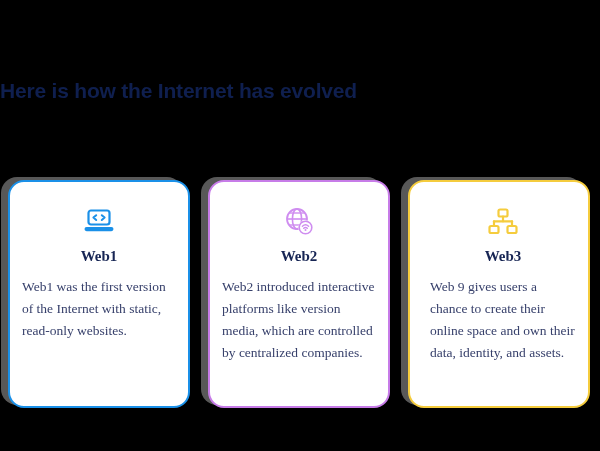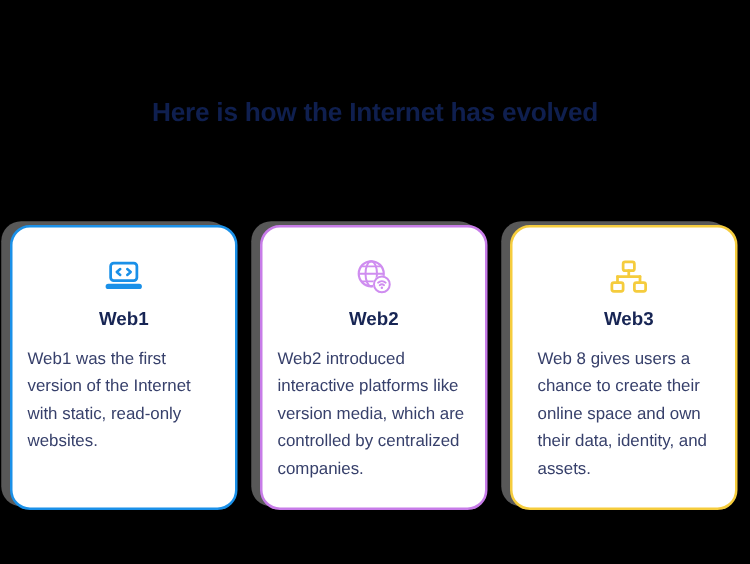--- a/index.html
+++ b/index.html
@@ -19,37 +19,38 @@
     position: absolute;
     inset: 0;
     background: #000000;
   }
 
   .title {
     position: absolute;
     top: 78px;
     left: 0;
     width: 600px;
-    text-align: center;
+    text-align: left;
     font-size: 21px;
     font-weight: 700;
     color: #0f1f4f;
     letter-spacing: -0.2px;
     line-height: 26px;
     white-space: nowrap;
   }
 
   .cards {
     position: absolute;
     top: 180px;
     left: 8px;
     width: 584px;
     display: flex;
     gap: 18px;
     align-items: stretch;
+    font-family: Liberation Serif, serif;
   }
 
   .card {
     position: relative;
     width: 182px;
     min-height: 228px;
     background: #ffffff;
     border-radius: 16px;
     border: 2.5px solid #1a8fe3;
     box-sizing: border-box;
@@ -138,17 +139,17 @@
           <rect x="10.5" y="1.5" width="9" height="7" rx="1.6" stroke="#f5cc3d" stroke-width="2.2"></rect>
           <rect x="1.5" y="18" width="9" height="7" rx="1.6" stroke="#f5cc3d" stroke-width="2.2"></rect>
           <rect x="19.5" y="18" width="9" height="7" rx="1.6" stroke="#f5cc3d" stroke-width="2.2"></rect>
           <path d="M15 8.5 V13.3" stroke="#f5cc3d" stroke-width="2.2" stroke-linecap="round"></path>
           <path d="M6 13.3 H24" stroke="#f5cc3d" stroke-width="2.2" stroke-linecap="round"></path>
           <path d="M6 13.3 V18" stroke="#f5cc3d" stroke-width="2.2" stroke-linecap="round"></path>
           <path d="M24 13.3 V18" stroke="#f5cc3d" stroke-width="2.2" stroke-linecap="round"></path>
         </svg>
       </div>
       <div class="card-heading">Web3</div>
-      <p class="card-body">Web 8 gives users a chance to create their online space and own their data, identity, and assets.</p>
+      <p class="card-body">Web 9 gives users a chance to create their online space and own their data, identity, and assets.</p>
     </div>
 
   </div>
 </div>
 
 </body></html>

